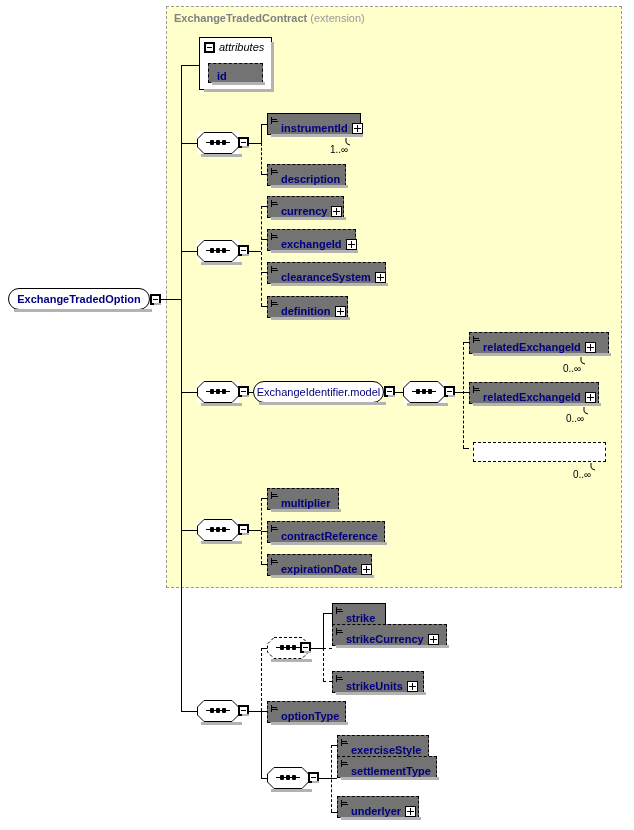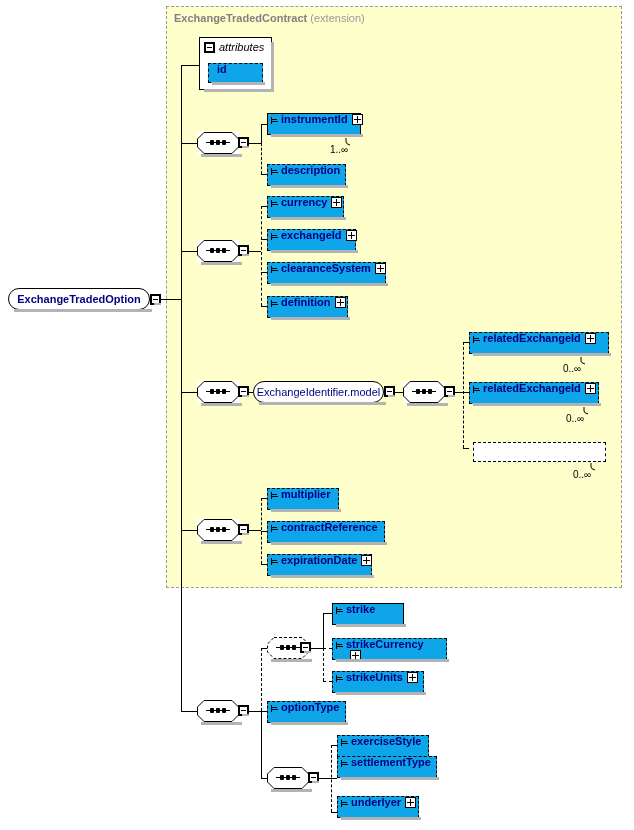--- a/index.html
+++ b/index.html
@@ -29,23 +29,23 @@
   .ln.h{height:1px;}
   .ln.v{width:1px;}
   .dln{position:absolute;}
   .dln.h{height:0;border-top:1px dashed #000;}
   .dln.v{width:0;border-left:1px dashed #000;}
 
   
   .node{
     position:absolute;
     box-sizing:border-box;
-    background:#0ea5e9;
+    background:#737373;
     height:22px;
-    display:flex;align-items:flex-start;
+    display:flex;align-items:flex-end;
     padding-left:13px;padding-right:3px;
     white-space:nowrap;
   }
   .node .lbl{
     font-size:11px;font-weight:bold;color:#000080;
     letter-spacing:0px;line-height:11px;
   }
   .node.req{border:1px solid #000000;}
   .node.opt{border:1px dashed #000000;}
   .node .shadow{
@@ -484,32 +484,32 @@
   </div>
   <div class="ln h" style="left:311px;top:648px;width:12px;"></div>
 
   <div class="ln v" style="left:323px;top:613px;height:36px;"></div>
   <div class="ln h" style="left:323px;top:613px;width:9px;"></div>
 
   <div class="dln h" style="left:323px;top:648px;width:9px;"></div>
   <div class="dln v" style="left:323px;top:648px;height:33px;"></div>
   <div class="dln h" style="left:323px;top:681px;width:9px;"></div>
 
-  <div class="node req" style="left:332px;top:603px;width:72px;">
+  <div class="node req" style="left:332px;top:603px;width:54px;">
     <span class="seqicon">
         <u></u>
         <i></i>
         <i></i>
         <i></i>
       </span>
     <span class="lbl">strike</span>
     <span class="shadow"></span>
   </div>
 
-  <div class="node opt" style="left:332px;top:638px;width:115px;flex-direction:column;">
+  <div class="node opt" style="left:332px;top:624px;width:115px;">
     <span class="seqicon">
         <u></u>
         <i></i>
         <i></i>
         <i></i>
       </span>
     <span class="lbl">strikeCurrency</span>
     <span class="exp plus"></span>
     <span class="shadow"></span>
   </div>

